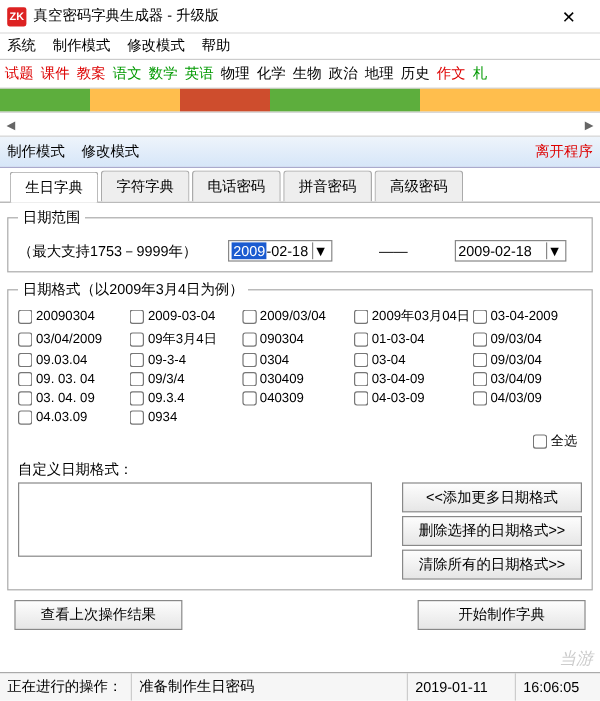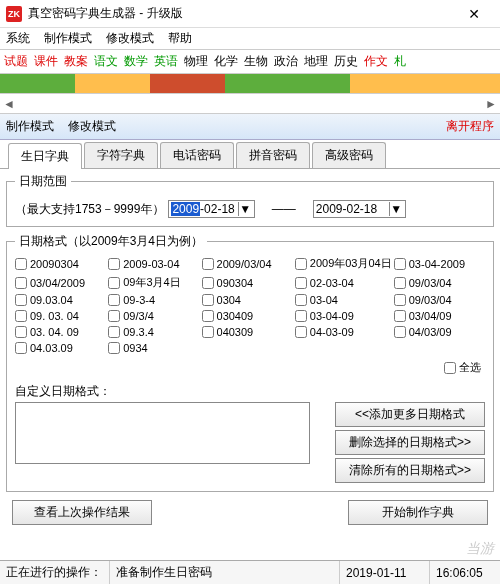--- a/index.html
+++ b/index.html
@@ -21,21 +21,21 @@
 .modebar { display: flex; align-items: center; background: linear-gradient(#eef4fb, #d6e6f8); border-bottom: 1px solid #aac; height: 26px; padding: 0 6px; }
 .modebar .mode-item { margin-right: 14px; cursor: pointer; }
 .modebar .spacer { flex: 1; }
 .modebar .leave { color: #d00; cursor: pointer; }
 .tabbar { display: flex; border-bottom: 1px solid #aaa; padding-left: 8px; margin-top: 2px; }
 .tabbar .tab { padding: 4px 12px; border: 1px solid #aaa; border-bottom: none; margin-right: 2px; background: #eee; cursor: pointer; border-radius: 3px 3px 0 0; text-align: right; }
 .tabbar .tab.active { background: #fff; position: relative; top: 1px; }
 .content { padding: 4px 6px; }
 fieldset { border: 1px solid #aaa; padding: 6px 8px 8px; margin-bottom: 6px; }
 legend { padding: 0 4px; }
-.daterow { display: flex; align-items: center; gap: 4px; margin-top: 4px; }
+.daterow { display: flex; align-items: center; gap: 26px; margin-top: 4px; }
 .support { }
 .date-input { border: 1px solid #888; padding: 1px 2px; background: #fff; display: inline-flex; align-items: center; }
 .date-input input { border: none; width: 70px; font-size: 12px; outline: none; }
 .date-input .sel { background: #1a5bd0; color: #fff; padding: 0 1px; }
 .date-input .dd { width: 14px; height: 14px; border-left: 1px solid #888; display: flex; align-items: center; justify-content: center; cursor: pointer; margin-left: 3px; }
 .dash { flex: 0 0 50px; text-align: center; }
 .grid { display: grid; grid-template-columns: repeat(5, 1fr); gap: 4px 2px; margin-bottom: 6px; }
 .chk { display: flex; align-items: center; gap: 3px; white-space: nowrap; font-size: 11px; }
 .chk input { width: 12px; height: 12px; }
 .selall { text-align: right; margin-bottom: 6px; padding-right: 4px; }
@@ -156,21 +156,21 @@
         <label class="chk">
           <input type="checkbox" style="">
           <span>09年3月4日</span>
         </label>
         <label class="chk">
           <input type="checkbox" style="">
           <span>090304</span>
         </label>
         <label class="chk">
           <input type="checkbox" style="">
-          <span>02-03-04</span>
+          <span>01-03-04</span>
         </label>
         <label class="chk">
           <input type="checkbox" style="">
           <span>09/03/04</span>
         </label>
         <label class="chk">
           <input type="checkbox" style="">
           <span>09.03.04</span>
         </label>
         <label class="chk">

